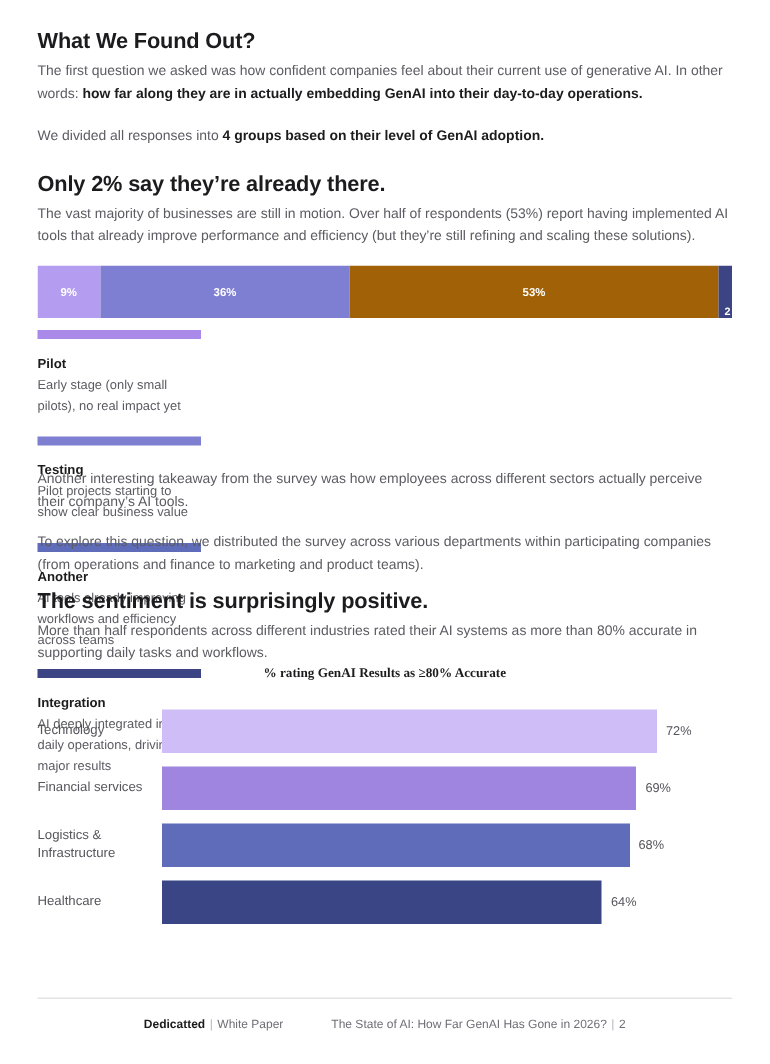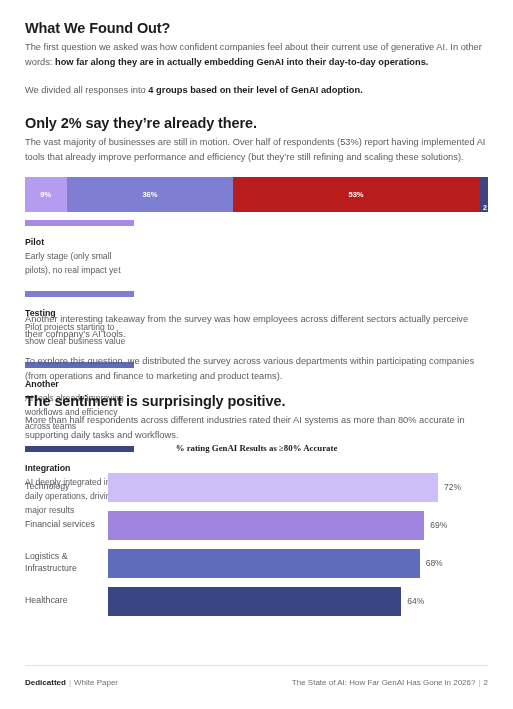--- a/index.html
+++ b/index.html
@@ -144,21 +144,21 @@
     width: 463px;
     height: 1px;
     background: #e3e3e6;
   }
   #footer {
     position: absolute;
     left: 25px;
     top: 678px;
     width: 463px;
     display: flex;
-    justify-content: space-between;
+    justify-content: center;
     align-items: baseline;
     font-size: 8px;
     color: #6e6e76;
     gap: 32px;
   }
   #footer .brand { font-weight: bold; color: #1c1c1e; }
   #footer .sep { color: #b6b6bd; margin: 0 3px; }
 </style>
 </head>
 <body>
@@ -176,21 +176,21 @@
     <p class="body">The vast majority of businesses are still in motion. Over half of respondents (53%) report having implemented AI tools that already improve performance and efficiency (but they’re still refining and scaling these solutions).</p>
   </section>
 
   <div id="stacked">
       <div class="seg" style="flex: 0 0 9%; background: rgb(180, 156, 240);">
         <span class="lbl">9%</span>
       </div>
       <div class="seg" style="flex: 0 0 36%; background: rgb(126, 127, 210);">
         <span class="lbl">36%</span>
       </div>
-      <div class="seg" style="flex: 0 0 53%; background: #b91c1c;">
+      <div class="seg" style="flex: 0 0 53%; background: #a16207;">
         <span class="lbl">53%</span>
       </div>
       <div class="seg tiny" style="flex: 0 0 2%; background: rgb(60, 68, 132);">
         <span class="lbl">2</span>
       </div>
     </div>
 
   <div id="legend">
       <div class="card">
         <div class="swatch" style="background: rgb(169, 138, 232);"></div>

